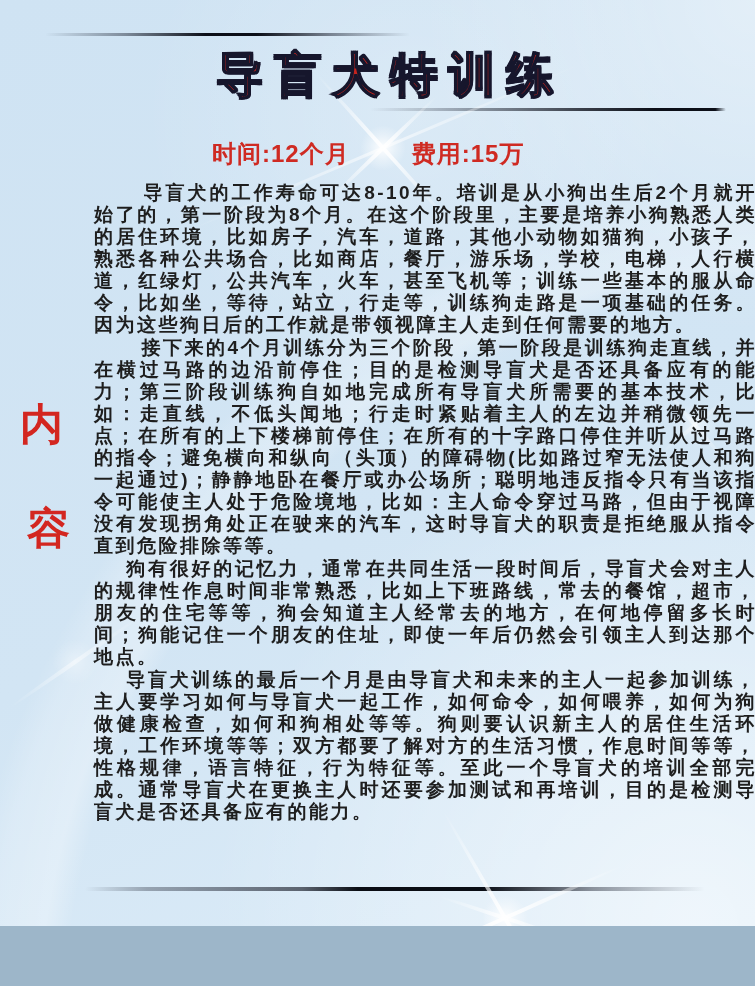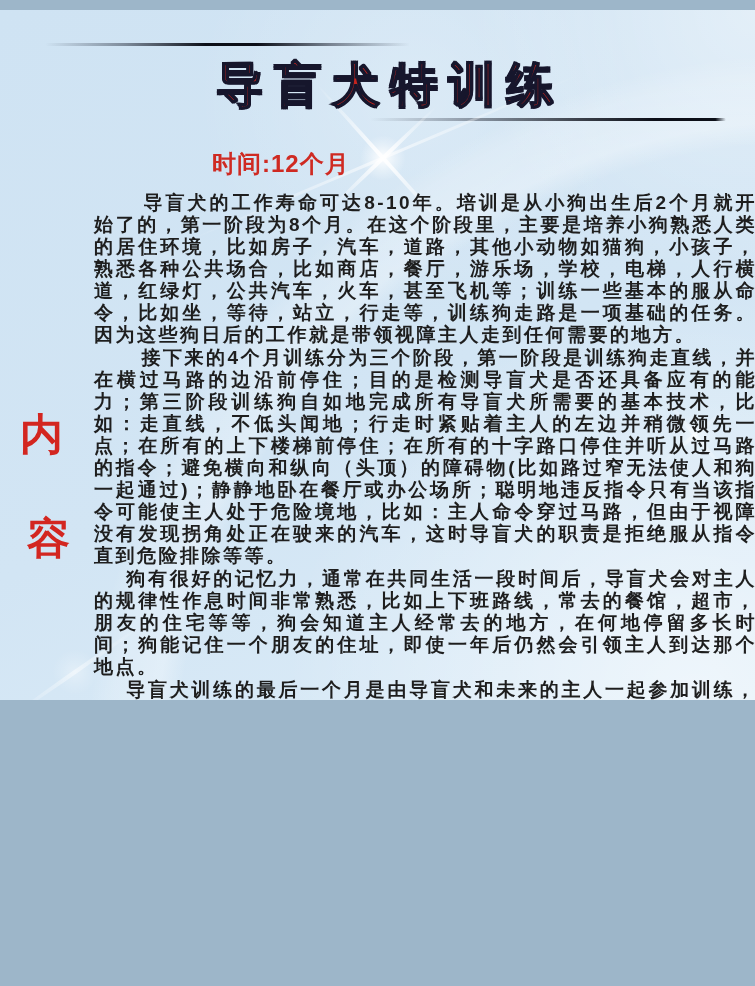--- a/index.html
+++ b/index.html
@@ -2,22 +2,22 @@
 <html><head>
 <meta charset="utf-8">
 <style>
   html,body{margin:0;padding:0;}
   body{
     font-family:"Liberation Sans",sans-serif;
     background:#9db6c9;
   }
   .poster{
     position:relative;
-    width:755px;height:690px;
-    margin:10px auto;
+    width:755px;height:926px;
+    margin:0 auto;
     overflow:hidden;
     background:
       radial-gradient(circle at 108% 112%, rgba(255,255,255,0) 57%, rgba(255,255,255,.30) 59%, rgba(255,255,255,.18) 63%, rgba(255,255,255,0) 65%),
       radial-gradient(circle at 92% 100%, rgba(255,255,255,.55), rgba(255,255,255,0) 42%),
       radial-gradient(circle at 100% 0%, rgba(255,255,255,.40), rgba(255,255,255,0) 28%),
       radial-gradient(circle at 55% 12%, rgba(255,255,255,.22), rgba(255,255,255,0) 30%),
       linear-gradient(155deg,#cfe3f3 0%,#d2e5f4 55%,#dcecf8 100%);
   }
 
   
@@ -149,20 +149,21 @@
     <div class="ray r1"></div>
       <div class="ray r2"></div>
       <div class="ray r3"></div>
       <div class="core"></div>
   </div>
 
   <div class="title">导盲犬特训练</div>
 
   <div class="info-row">
     <span>时间:12个月</span>
+    <span>费用:15万</span>
   </div>
 
   <div class="side-char c1">内</div>
   <div class="side-char c2">容</div>
 
   <div class="body-text">
     <p class="ind-a">导盲犬的工作寿命可达8-10年。培训是从小狗出生后2个月就开始了的，第一阶段为8个月。在这个阶段里，主要是培养小狗熟悉人类的居住环境，比如房子，汽车，道路，其他小动物如猫狗，小孩子，熟悉各种公共场合，比如商店，餐厅，游乐场，学校，电梯，人行横道，红绿灯，公共汽车，火车，甚至飞机等；训练一些基本的服从命令，比如坐，等待，站立，行走等，训练狗走路是一项基础的任务。因为这些狗日后的工作就是带领视障主人走到任何需要的地方。</p>
     <p class="ind-b">接下来的4个月训练分为三个阶段，第一阶段是训练狗走直线，并在横过马路的边沿前停住；目的是检测导盲犬是否还具备应有的能力；第三阶段训练狗自如地完成所有导盲犬所需要的基本技术，比如：走直线，不低头闻地；行走时紧贴着主人的左边并稍微领先一点；在所有的上下楼梯前停住；在所有的十字路口停住并听从过马路的指令；避免横向和纵向（头顶）的障碍物(比如路过窄无法使人和狗一起通过)；静静地卧在餐厅或办公场所；聪明地违反指令只有当该指令可能使主人处于危险境地，比如：主人命令穿过马路，但由于视障没有发现拐角处正在驶来的汽车，这时导盲犬的职责是拒绝服从指令直到危险排除等等。</p>
     <p class="ind-c">狗有很好的记忆力，通常在共同生活一段时间后，导盲犬会对主人的规律性作息时间非常熟悉，比如上下班路线，常去的餐馆，超市，朋友的住宅等等，狗会知道主人经常去的地方，在何地停留多长时间；狗能记住一个朋友的住址，即使一年后仍然会引领主人到达那个地点。</p>
     <p class="ind-c">导盲犬训练的最后一个月是由导盲犬和未来的主人一起参加训练，主人要学习如何与导盲犬一起工作，如何命令，如何喂养，如何为狗做健康检查，如何和狗相处等等。狗则要认识新主人的居住生活环境，工作环境等等；双方都要了解对方的生活习惯，作息时间等等，性格规律，语言特征，行为特征等。至此一个导盲犬的培训全部完成。通常导盲犬在更换主人时还要参加测试和再培训，目的是检测导盲犬是否还具备应有的能力。</p>

